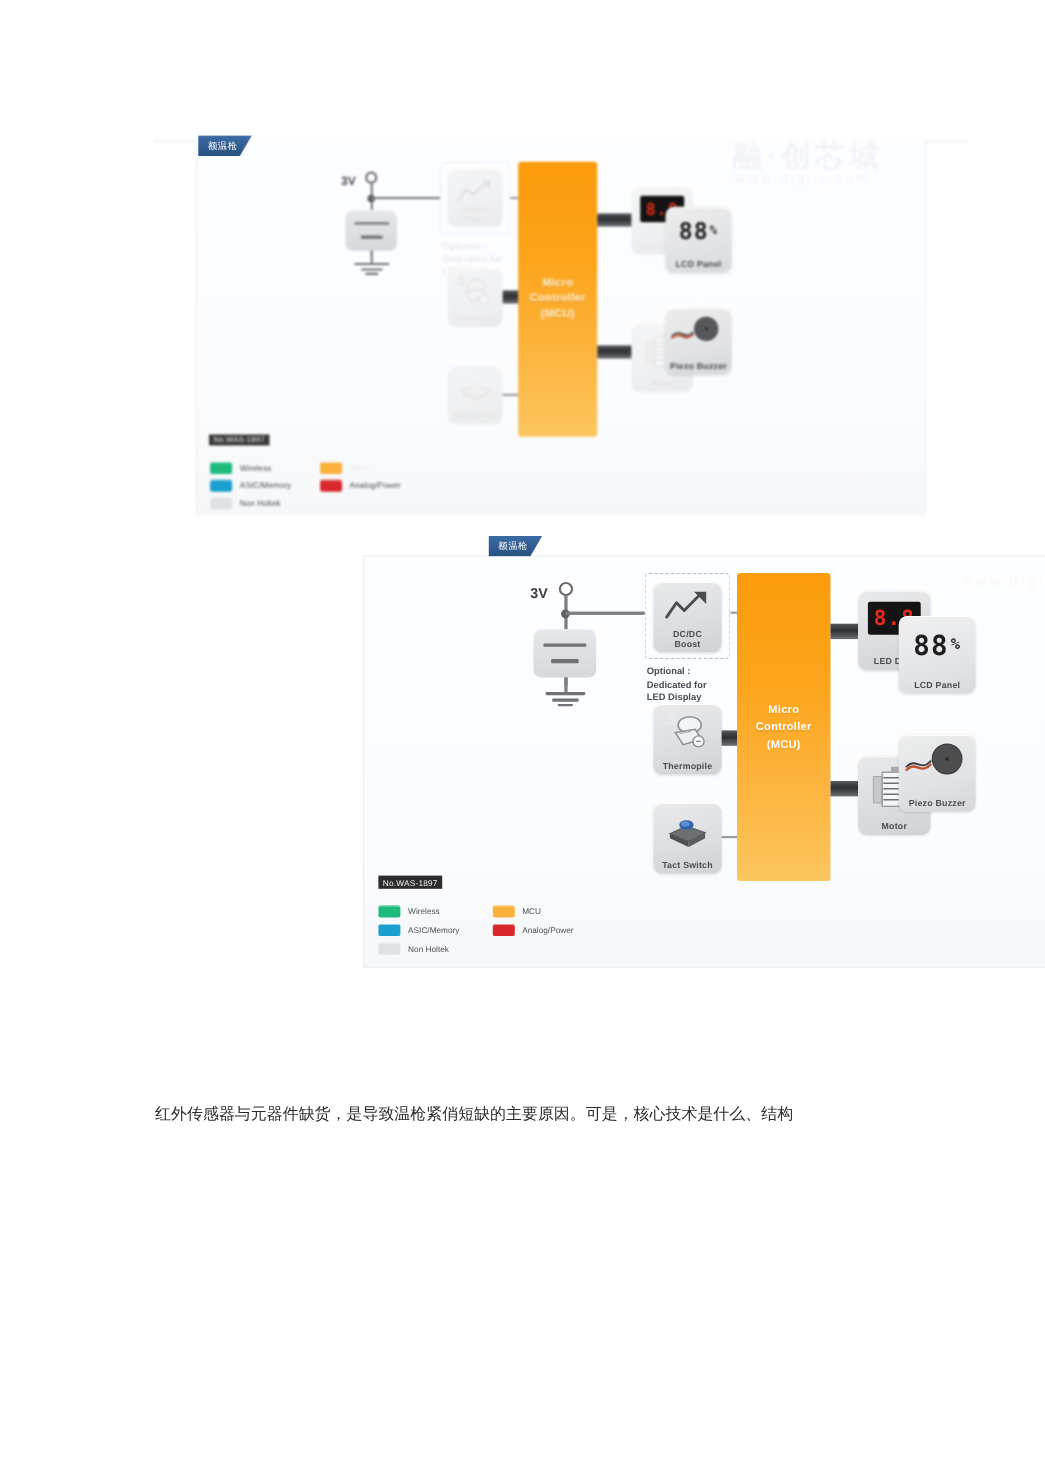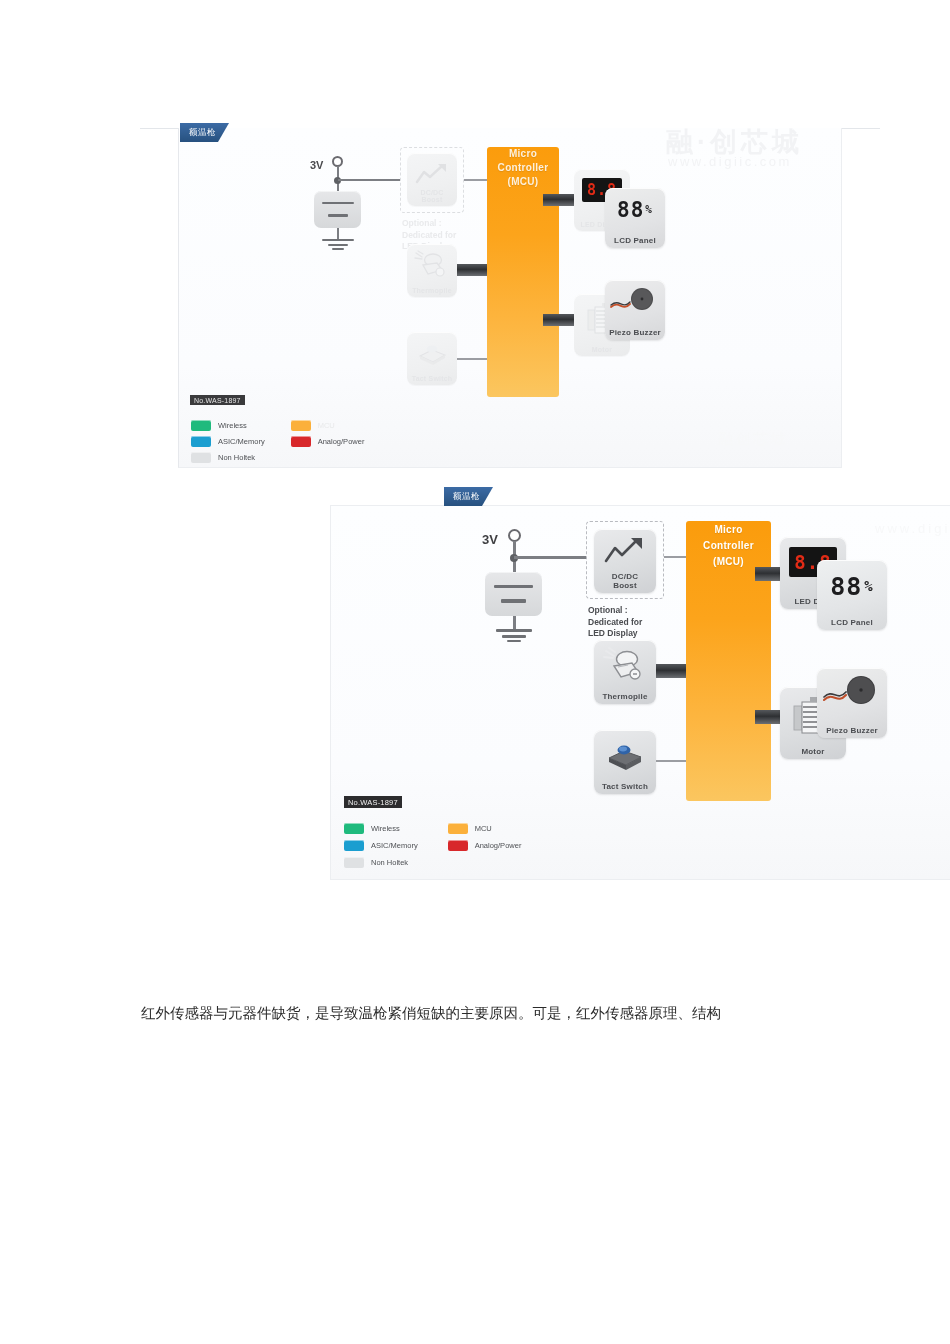--- a/index.html
+++ b/index.html
@@ -57,21 +57,21 @@
 
   
   .dashbox{position:absolute;border:1.4px dashed #b9bbc0;border-radius:4px;box-sizing:border-box;}
   .dashbox.faint{border-color:#dcdee1;}
   .optnote{position:absolute;font-size:8.5px;font-weight:bold;line-height:11.5px;color:#4b4d51;}
   .optnote.faint{color:#e9eaec;}
 
   
   .mcu{position:absolute;border-radius:3px;
     background:linear-gradient(180deg,#fb9c0c 0%,#fca41b 35%,#fdb53f 70%,#fbc65f 100%);
-    display:flex;align-items:flex-start;justify-content:center;margin-left:16px;}
+    display:flex;align-items:center;justify-content:center;}
   .mcu span{color:#fff;font-size:10px;font-weight:bold;line-height:14px;text-align:center;
     letter-spacing:.3px;text-shadow:0 1px 1px rgba(0,0,0,.10);}
   .mcu.faded span{color:#fdf0dc;}
 
   
   .bus{position:absolute;background:linear-gradient(180deg,#55585c 0%,#2e3033 45%,#6c6f73 100%);}
 
   
   .led-screen{position:absolute;background:#141414;border-radius:2px;
     display:flex;align-items:center;justify-content:center;overflow:hidden;}
@@ -398,14 +398,14 @@
     <div class="lg-item">
       <span class="sw" style="background:#dfe1e3"></span>
       <span class="lg-text">Non Holtek</span>
     </div>
   </div>
 </div>
 
 <div class="tab-flag blur" style="left:444px;top:487px;">额温枪</div>
 
 <div class="copy" style="left:141px;top:998px;width:690px;">
-  <div>红外传感器与元器件缺货，是导致温枪紧俏短缺的主要原因。可是，红外传感器原理、结构</div>
+  <div>红外传感器与元器件缺货，是导致温枪紧俏短缺的主要原因。可是，核心技术是什么、结构</div>
 </div>
 
 </body></html>

